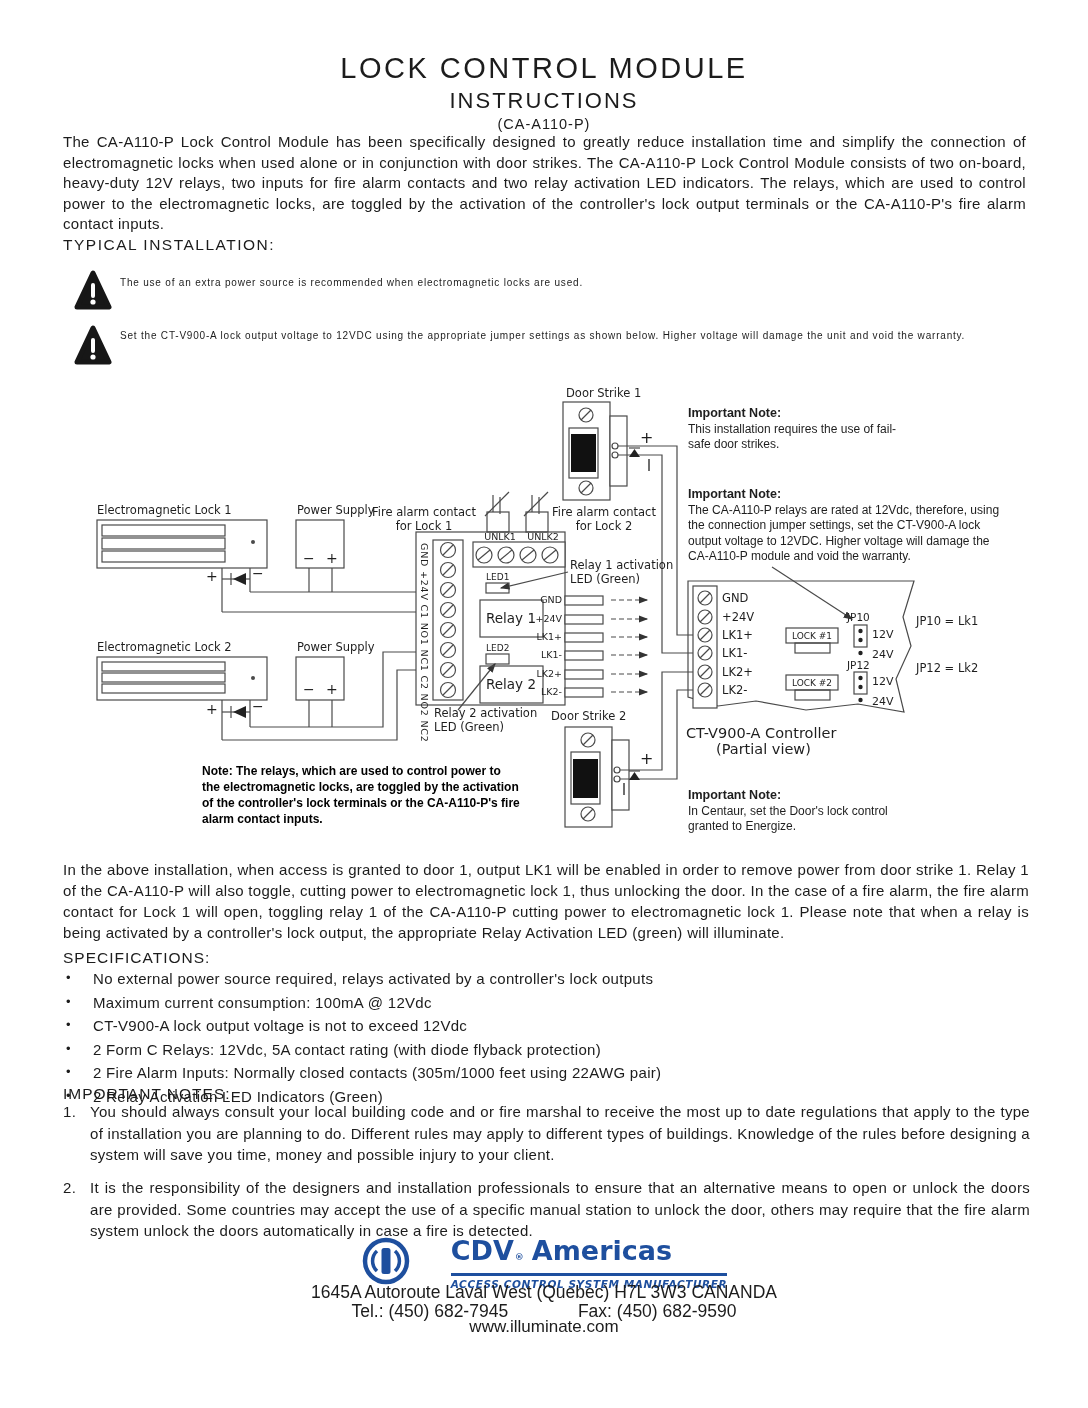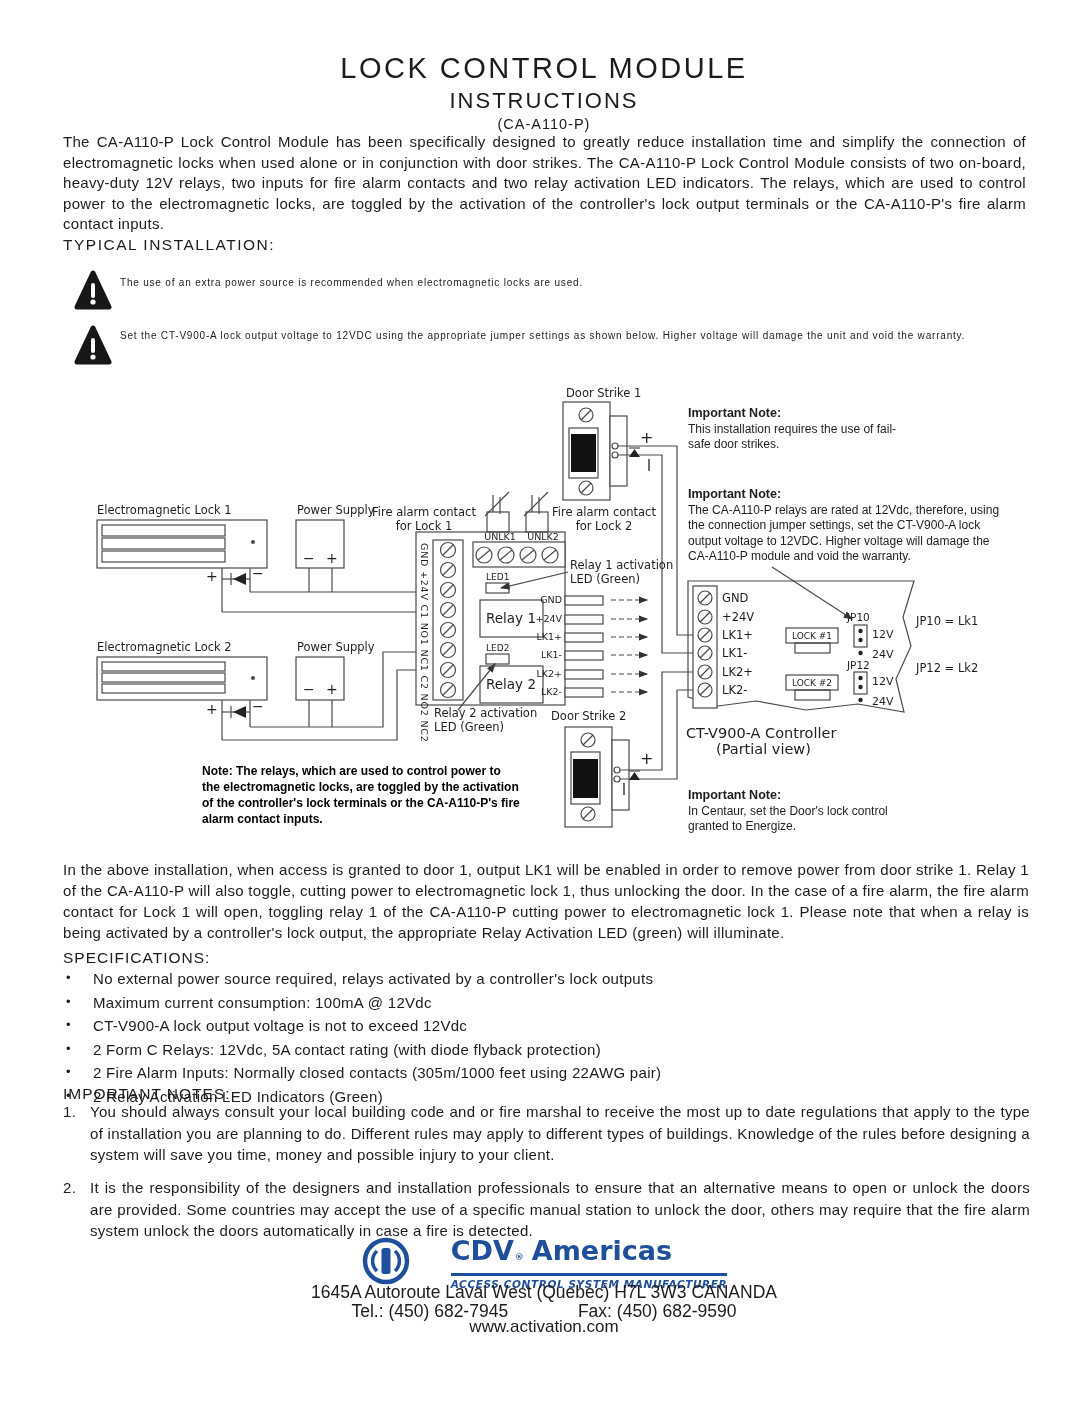--- a/index.html
+++ b/index.html
@@ -358,13 +358,13 @@
     <span class="tagline">ACCESS CONTROL SYSTEM MANUFACTURER</span>
   </span>
 </div>
 <div class="abs center footline" style="top:1284px;">1645A Autoroute Laval West (Quebec) H7L 3W3 CANANDA</div>
 <div class="abs" style="left:0;top:1301px;width:1088px;">
   <div class="telfax">
     <span>Tel.: (450) 682-7945</span>
     <span>Fax: (450) 682-9590</span>
   </div>
 </div>
-<div class="abs center footline" style="top:1318px;font-size:17px;">www.activation.com</div>
+<div class="abs center footline" style="top:1318px;font-size:17px;">www.illuminate.com</div>
 
 </body></html>

